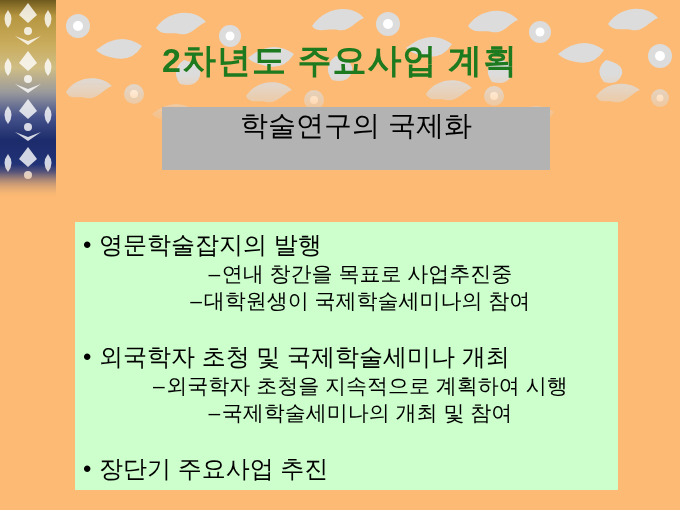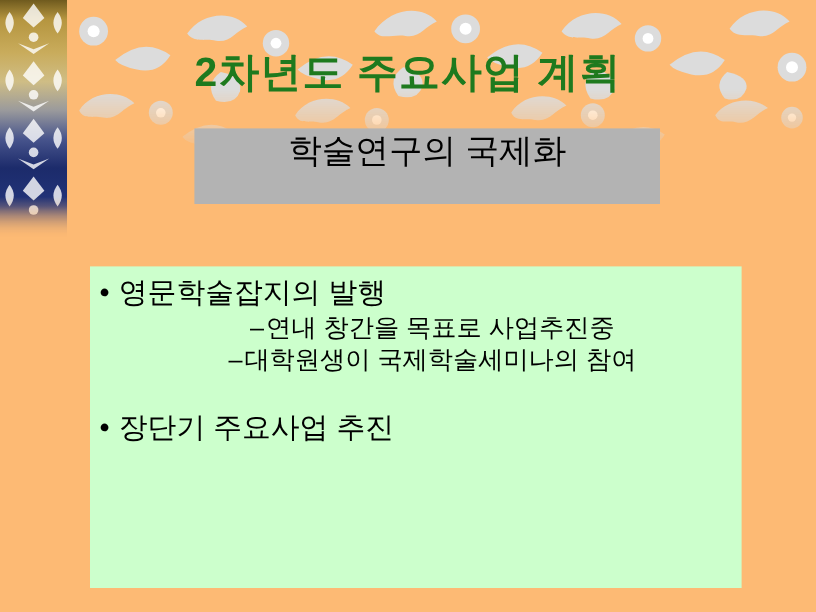--- a/index.html
+++ b/index.html
@@ -221,20 +221,31 @@
         <span class="bullet">•</span><span>영문학술잡지의 발행</span>
       </div>
       <div class="sub-line">
         <span class="dash">–</span><span>연내 창간을 목표로 사업추진중</span>
       </div>
       <div class="sub-line">
         <span class="dash">–</span><span>대학원생이 국제학술세미나의 참여</span>
       </div>
     </div>
 
+    <div class="group">
+      <div class="main-line">
+        <span class="bullet">•</span><span>외국학자 초청 및 국제학술세미나 개최</span>
+      </div>
+      <div class="sub-line">
+        <span class="dash">–</span><span>외국학자 초청을 지속적으로 계획하여 시행</span>
+      </div>
+      <div class="sub-line">
+        <span class="dash">–</span><span>국제학술세미나의 개최 및 참여</span>
+      </div>
+    </div>
 
     <div class="group">
       <div class="main-line">
         <span class="bullet">•</span><span>장단기 주요사업 추진</span>
       </div>
     </div>
 
   </div>
 </div>
 

